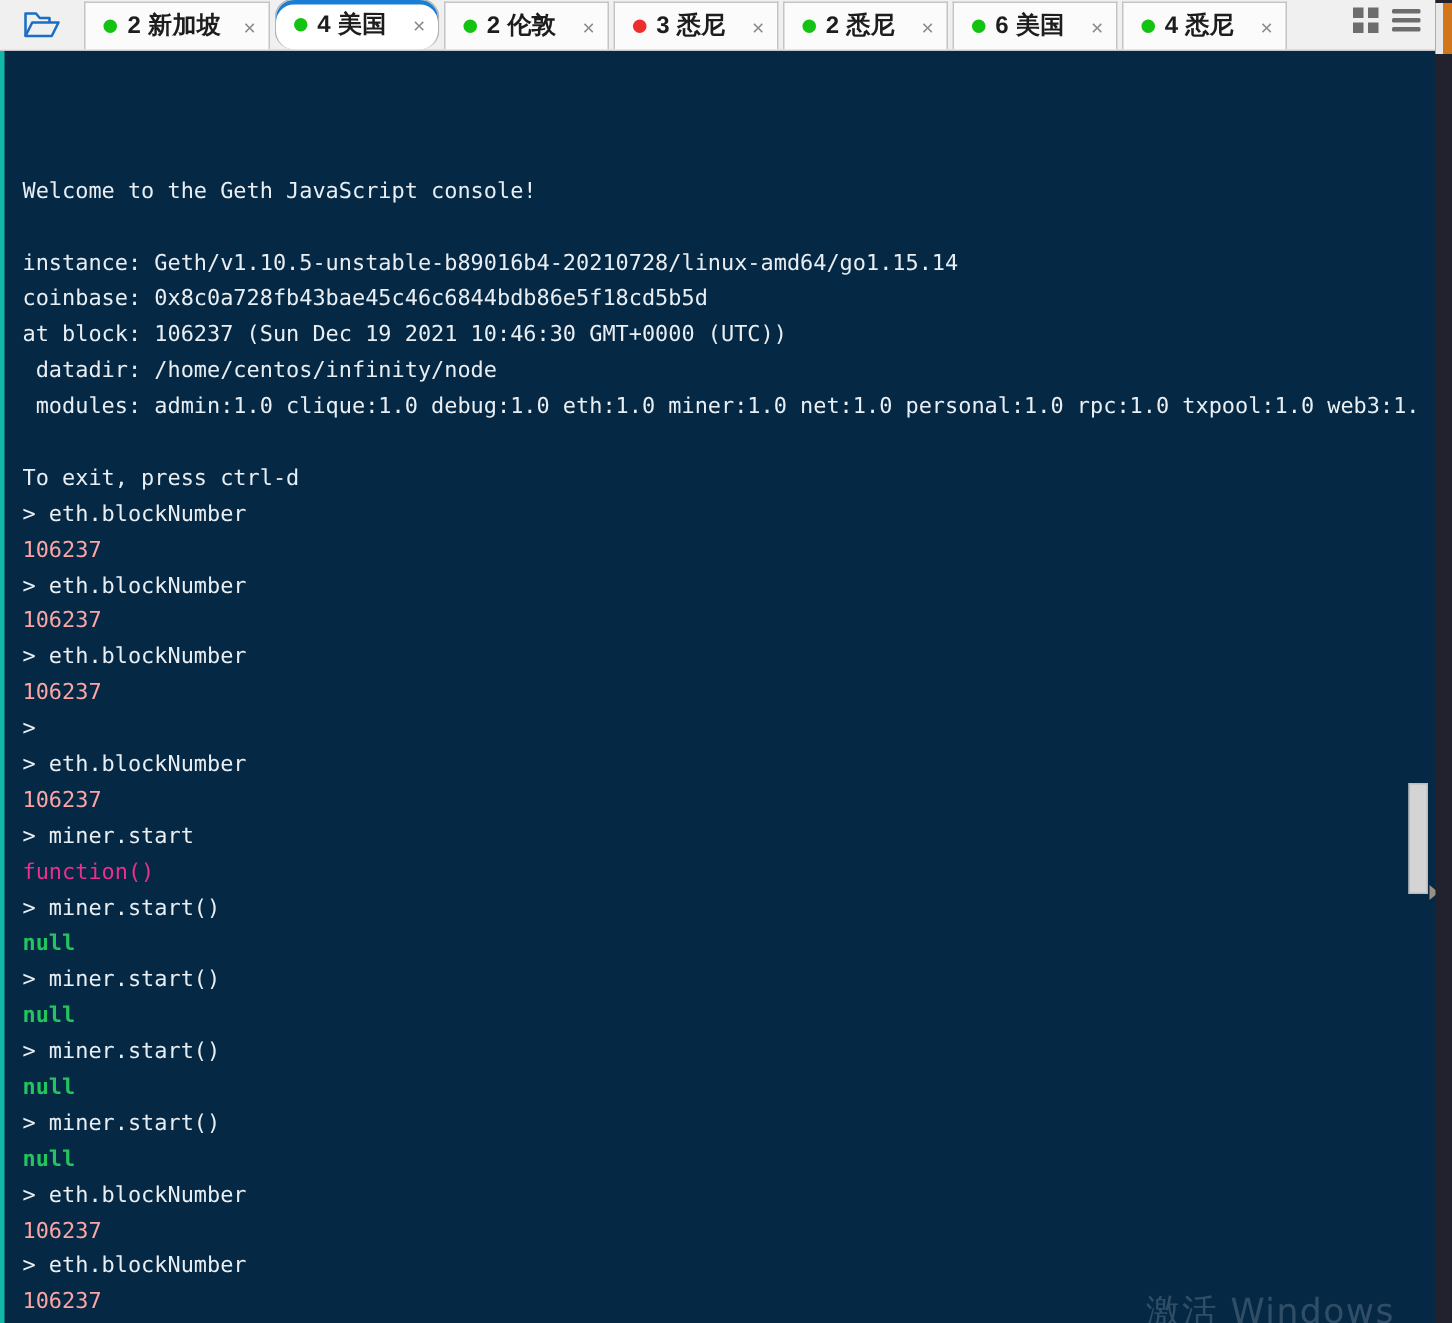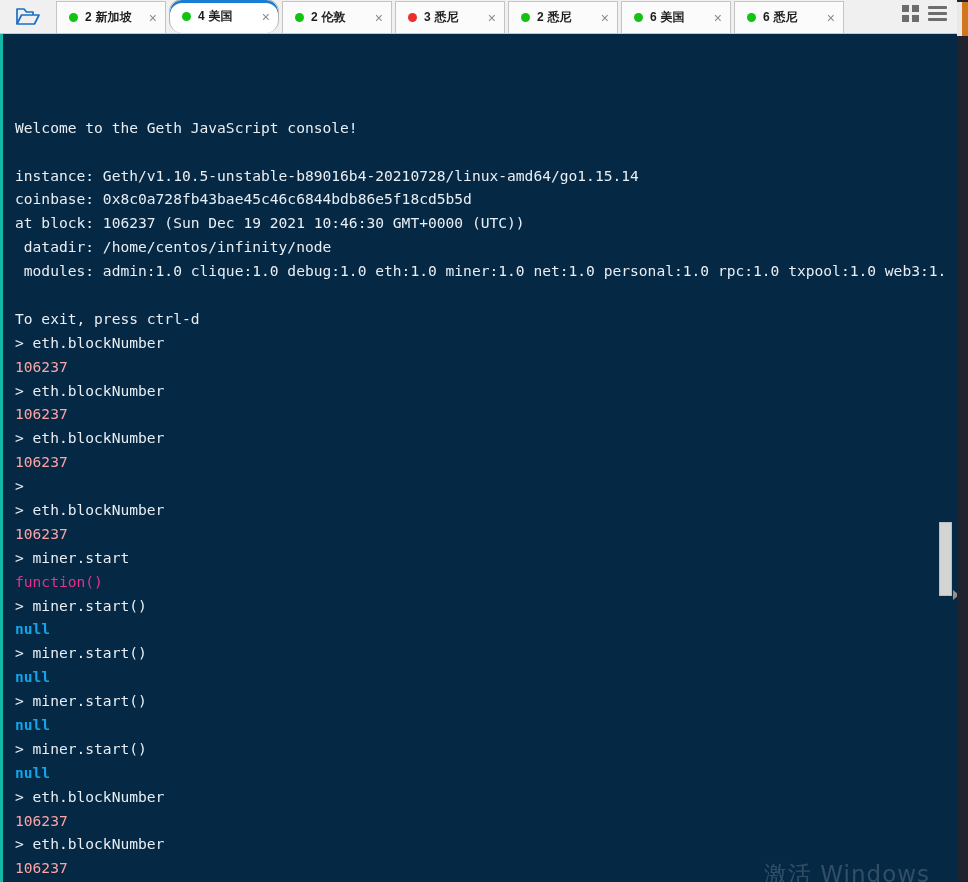--- a/index.html
+++ b/index.html
@@ -80,21 +80,21 @@
 
   .tab .dot {
     width: 9px;
     height: 9px;
     border-radius: 50%;
     flex: 0 0 auto;
   }
 
   .tab .tab-label {
     font-weight: bold;
-    font-size: 12px;
+    font-size: 16px;
     letter-spacing: 0.2px;
   }
 
   .tab .tab-close {
     margin-left: auto;
     padding-left: 8px;
     color: #8a8a8a;
     font-size: 14px;
     line-height: 1;
   }
@@ -155,21 +155,21 @@
     font-family: "DejaVu Sans Mono", "Liberation Mono", monospace;
     font-size: 14.6px;
     line-height: 23.9px;
     color: #e9eef2;
     white-space: pre;
   }
 
   .ln { height: 23.9px; }
   .c-red   { color: #fca5a5; }
   .c-pink  { color: #e8308c; }
-  .c-bold  { color: #0ea5e9; font-weight: bold; }
+  .c-bold  { color: #22c55e; font-weight: bold; }
   .c-plain { color: #e9eef2; }
 
   
   .scrollbar {
     position: absolute;
     top: 34px;
     right: 11px;
     width: 21px;
     height: 848px;
     background: transparent;
@@ -247,21 +247,21 @@
           <span class="tab-label">2 悉尼</span>
           <span class="tab-close">×</span>
         </div>
         <div class="tab">
           <span class="dot" style="background: rgb(20, 194, 20);"></span>
           <span class="tab-label">6 美国</span>
           <span class="tab-close">×</span>
         </div>
         <div class="tab">
           <span class="dot" style="background: rgb(20, 194, 20);"></span>
-          <span class="tab-label">6 悉尼</span>
+          <span class="tab-label">4 悉尼</span>
           <span class="tab-close">×</span>
         </div>
       </div>
 
     <div class="tabbar-right">
       <div class="icon-grid">
         <span></span>
           <span></span>
           <span></span>
           <span></span>

